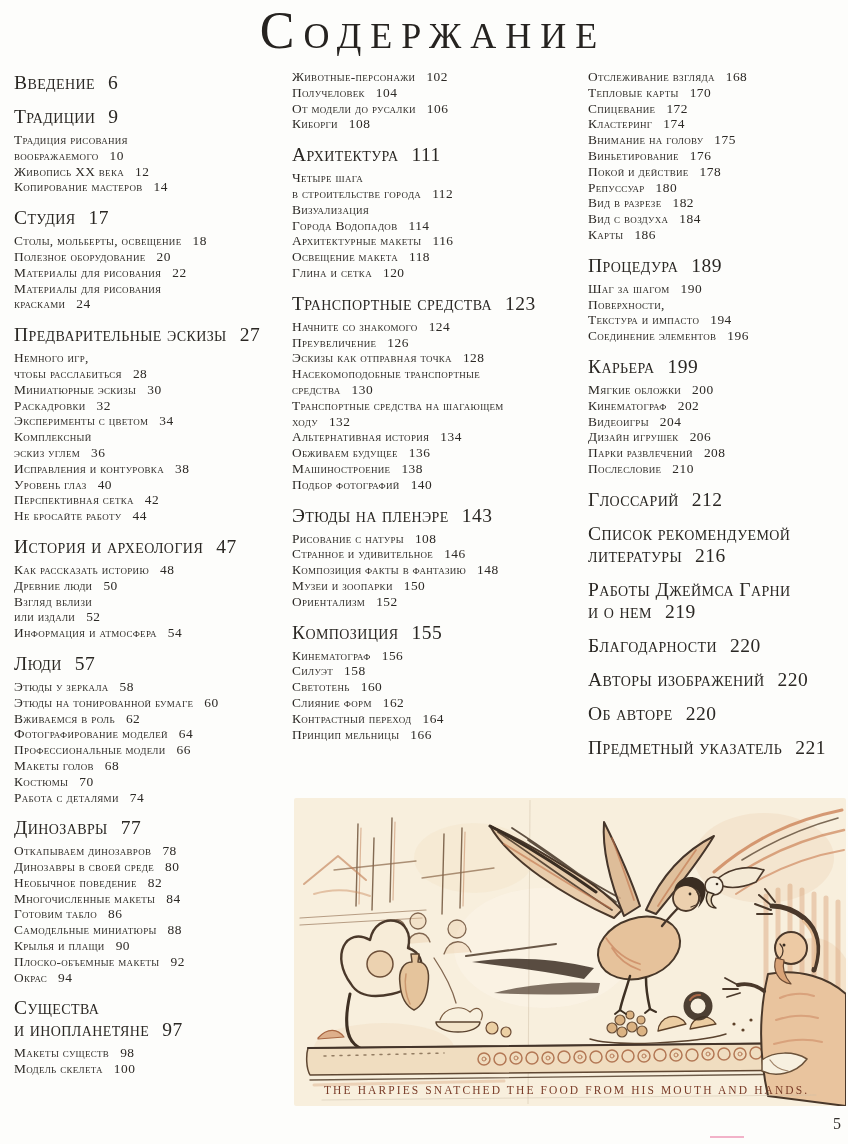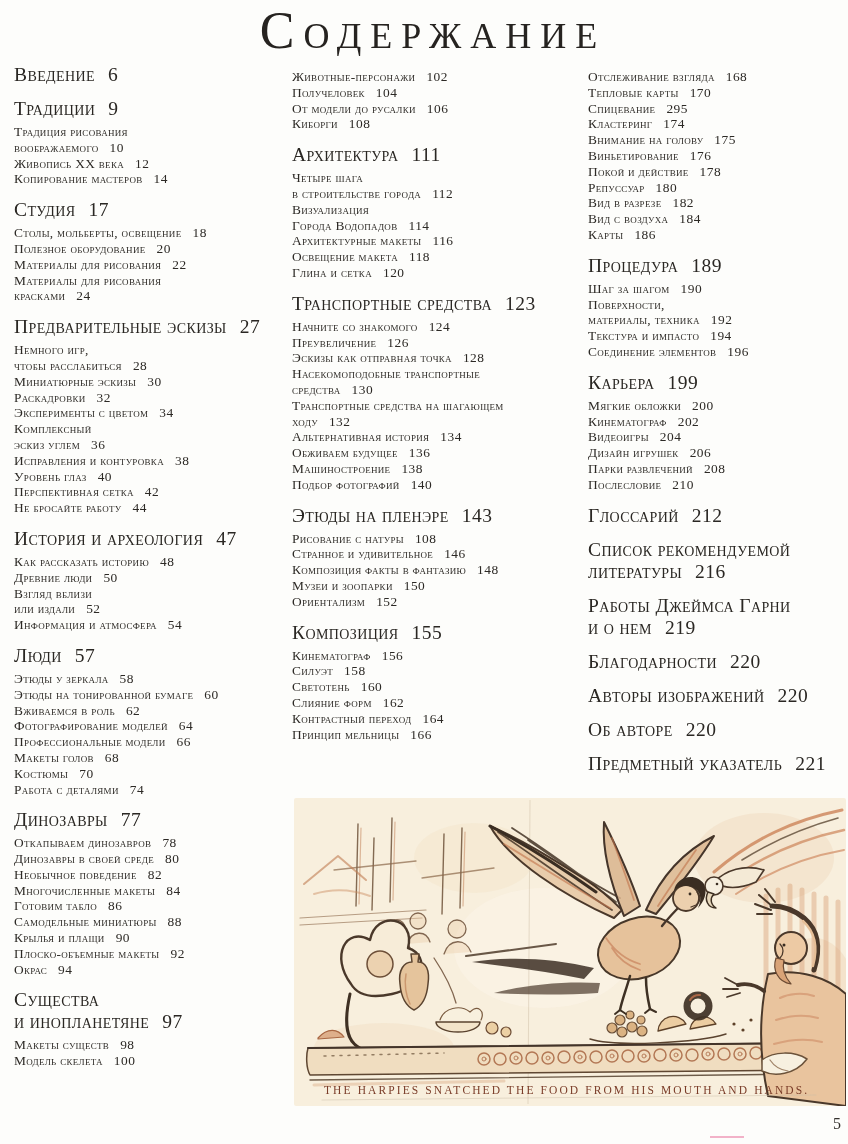--- a/index.html
+++ b/index.html
@@ -19,21 +19,21 @@
   .col{position:absolute;top:0;}
   .col:nth-child(1){left:14px;width:276px;}
   .col:nth-child(2){left:292px;width:284px;}
   .col:nth-child(3){left:588px;width:256px;}
   .block{margin:0 0 2px 0;}
   .cont{padding-top:5px;}
   .sec-title{
     font-size:19.5px;line-height:22px;margin:12px 0 4px 0;
     font-variant:small-caps;letter-spacing:.4px;color:#2a2723;
   }
-  .block:first-child .sec-title{margin-top:0;}
+  .block:first-child .sec-title{margin-top:8px;}
   .entry{font-size:13.4px;line-height:15.8px;font-variant:small-caps;letter-spacing:.3px;}
   .line{white-space:nowrap;}
   .pg{margin-left:11px;letter-spacing:.5px;}
   .sec-title .pg{margin-left:13px;}
   .illustration{position:absolute;left:294px;top:798px;width:552px;height:392px;margin:0;}
   .illustration svg{display:block;width:552px;height:308px;}
   .cap-text{
     font-family:"Liberation Serif","DejaVu Serif",serif;
     font-size:11.5px;letter-spacing:2.1px;fill:#7a3c28;text-transform:uppercase;
   }
@@ -328,21 +328,21 @@
     </div>
     <div class="col">
       <div class="block cont">
         <div class="entry">
           <div class="line"><span>Отслеживание взгляда</span><span class="pg">168</span></div>
         </div>
         <div class="entry">
           <div class="line"><span>Тепловые карты</span><span class="pg">170</span></div>
         </div>
         <div class="entry">
-          <div class="line"><span>Спицевание</span><span class="pg">295</span></div>
+          <div class="line"><span>Спицевание</span><span class="pg">172</span></div>
         </div>
         <div class="entry">
           <div class="line"><span>Кластеринг</span><span class="pg">174</span></div>
         </div>
         <div class="entry">
           <div class="line"><span>Внимание на голову</span><span class="pg">175</span></div>
         </div>
         <div class="entry">
           <div class="line"><span>Виньетирование</span><span class="pg">176</span></div>
         </div>
@@ -364,21 +364,20 @@
       </div>
       <div class="block">
         <div class="sec-title">
           <div class="line"><span>Процедура</span><span class="pg">189</span></div>
         </div>
         <div class="entry">
           <div class="line"><span>Шаг за шагом</span><span class="pg">190</span></div>
         </div>
         <div class="entry">
           <div class="line"><span>Поверхности,</span></div>
-          <div class="line"><span>материалы, техника</span><span class="pg">192</span></div>
         </div>
         <div class="entry">
           <div class="line"><span>Текстура и импасто</span><span class="pg">194</span></div>
         </div>
         <div class="entry">
           <div class="line"><span>Соединение элементов</span><span class="pg">196</span></div>
         </div>
       </div>
       <div class="block">
         <div class="sec-title">

